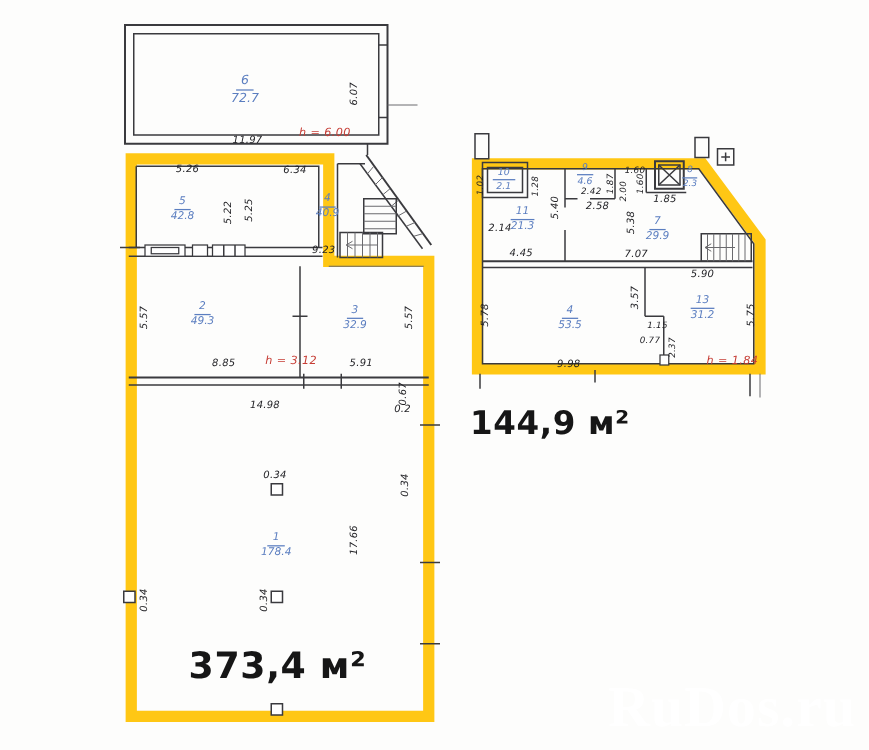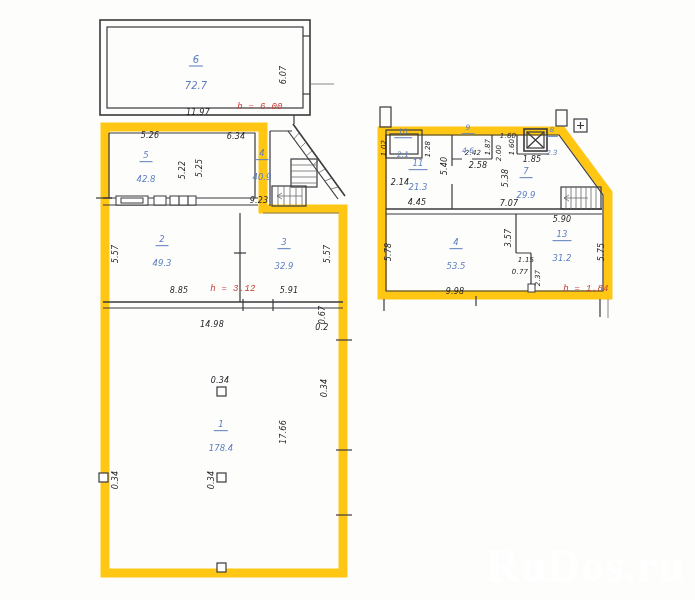--- a/index.html
+++ b/index.html
@@ -15,22 +15,22 @@
   .thin{stroke:#6a6a6e;stroke-width:0.8;fill:none;}
   .yline{stroke:var(--highlight);stroke-width:9;fill:none;stroke-linejoin:miter;}
   .col{fill:#ffffff;stroke:var(--wall);stroke-width:1.2;}
   .fix{fill:#ffffff;stroke:var(--wall);stroke-width:1;}
   .abs{position:absolute;transform:translate(-50%,-50%);white-space:nowrap;}
   .dim{font-style:italic;font-size:8px;letter-spacing:.2px;color:var(--dim);}
   .rot{transform:translate(-50%,-50%) rotate(-90deg);}
   .rlabel{text-align:center;color:var(--room_label);font-style:italic;font-size:8.5px;line-height:1.1;}
   .rlabel.lg{font-size:10px;}
   .rlabel .rn{display:inline-block;border-bottom:1px solid var(--room_label);padding:0 4px 1px;}
-  .rlabel .ra{display:block;padding-top:13px;}
-  .hlabel{font-style:italic;font-size:9px;color:var(--height_label);letter-spacing:.3px;font-family:Liberation Mono, monospace;}
+  .rlabel .ra{display:block;padding-top:1px;}
+  .hlabel{font-style:italic;font-size:9px;color:var(--height_label);letter-spacing:.3px;}
   .area-label{font-weight:bold;color:#161616;letter-spacing:.5px;}
   .area-left{font-size:29px;}
   .area-right{font-size:26px;}
   .watermark{position:absolute;right:10px;bottom:8px;font-family:"Liberation Serif",serif;
     font-weight:bold;font-size:46px;color:#ffffff;letter-spacing:1px;
     text-shadow:3px 3px 3px var(--wm_shadow),-1px -1px 1px #9a9a9a,1px -1px 1px #ababab,
 romant    -1px 1px 1px #ababab,2px 2px 0 #8b8b8b;}
 </style>
 </head>
 <body>
@@ -195,20 +195,21 @@
   <div class="abs dim" style="left:220px;top:380px">0.34</div>
   <div class="abs dim rot" style="left:324px;top:388px">0.34</div>
   <div class="abs dim rot" style="left:283px;top:432px">17.66</div>
   <div class="abs rlabel" style="left:221px;top:437px">
     <span class="rn">1</span>
     <span class="ra">178.4</span>
   </div>
   <div class="abs dim rot" style="left:115px;top:480px">0.34</div>
   <div class="abs dim rot" style="left:211px;top:480px">0.34</div>
 
+  <div class="abs area-label area-left" style="left:222px;top:532px">373,4 м²</div>
 
   <div class="abs rlabel" style="left:403px;top:144px;font-size:7.5px">
     <span class="rn">10</span>
     <span class="ra">2.1</span>
   </div>
   <div class="abs dim rot" style="left:384px;top:148px;font-size:7px">1.02</div>
   <div class="abs dim rot" style="left:428px;top:149px;font-size:7px">1.28</div>
   <div class="abs dim" style="left:400px;top:182px">2.14</div>
   <div class="abs rlabel" style="left:418px;top:176px">
     <span class="rn">11</span>
@@ -250,15 +251,16 @@
     <span class="ra">31.2</span>
   </div>
   <div class="abs dim rot" style="left:388px;top:252px">5.78</div>
   <div class="abs dim rot" style="left:601px;top:252px">5.75</div>
   <div class="abs dim" style="left:526px;top:260px;font-size:7px">1.15</div>
   <div class="abs dim" style="left:520px;top:272px;font-size:7px">0.77</div>
   <div class="abs dim rot" style="left:538px;top:278px;font-size:7px">2.37</div>
   <div class="abs dim" style="left:455px;top:291px">9.98</div>
   <div class="abs hlabel" style="left:586px;top:289px">h = 1.84</div>
 
+  <div class="abs area-label area-right" style="left:440px;top:339px">144,9 м²</div>
 
   <div class="watermark">RuDos.ru</div>
 </div>
 
 </body></html>

